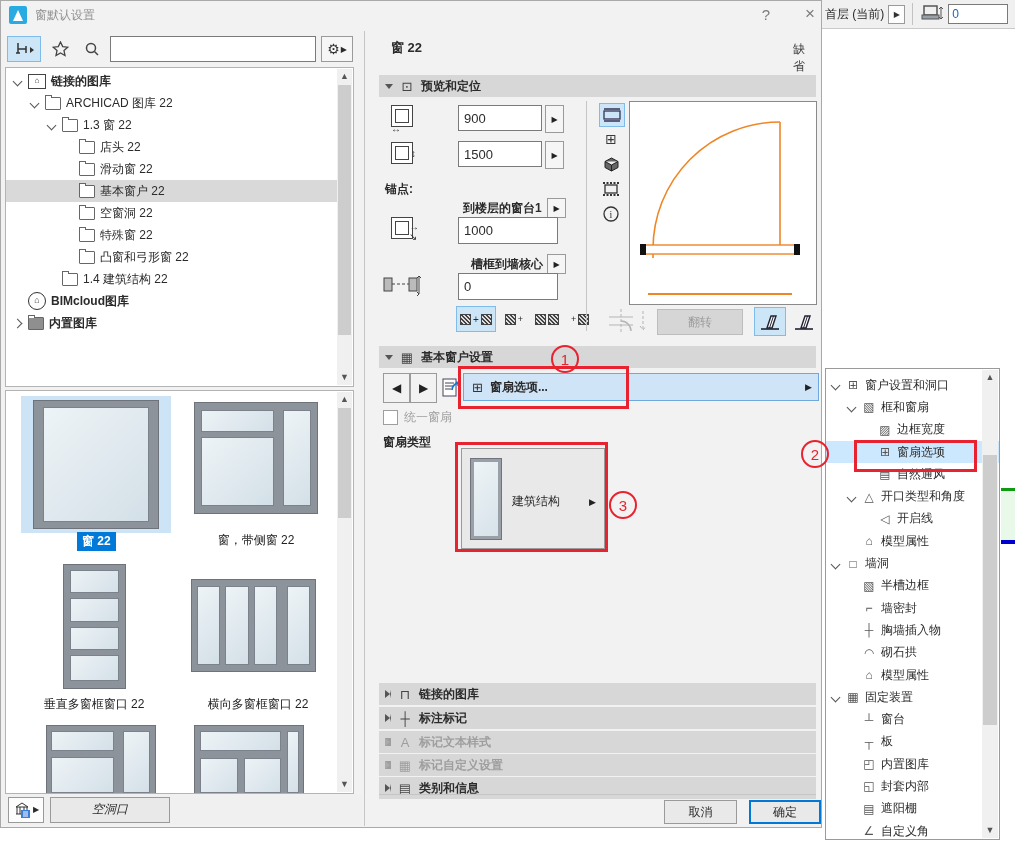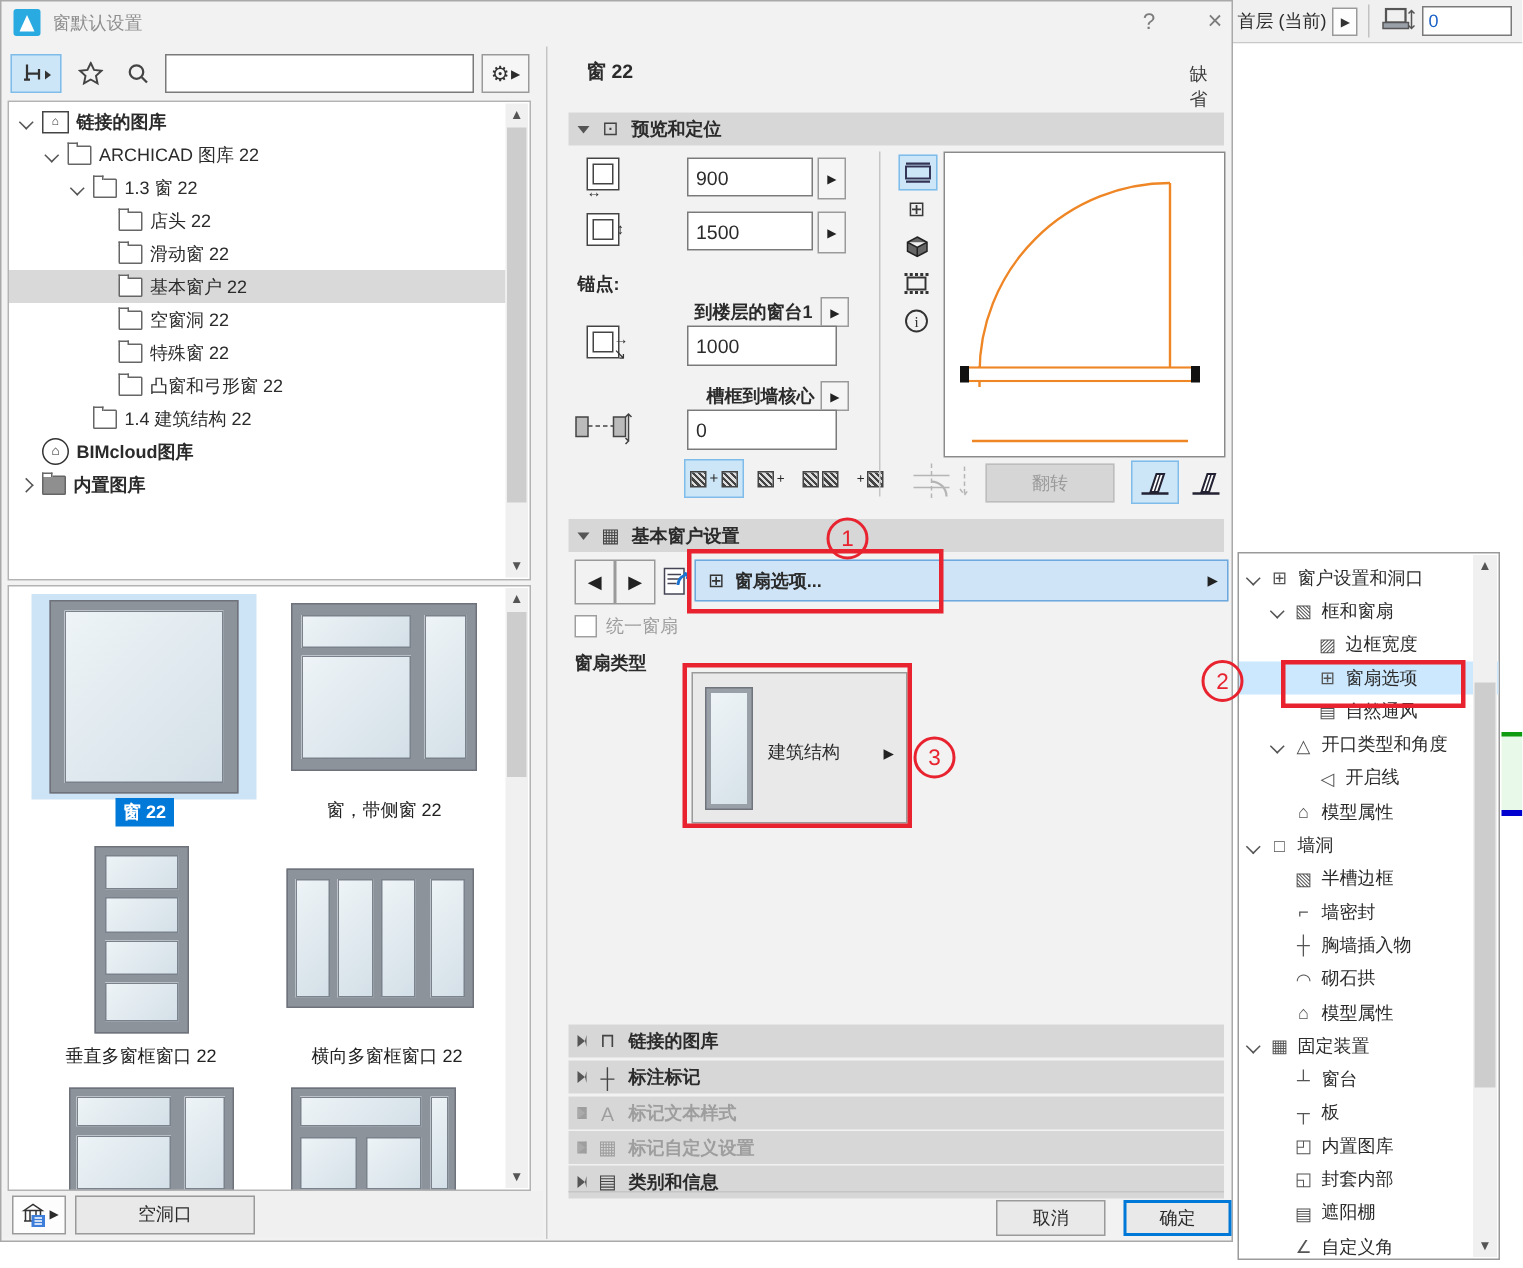--- a/index.html
+++ b/index.html
@@ -42,21 +42,21 @@
   .bimcloud{width:16px;height:16px;border:1px solid #333;border-radius:50%;flex:none;font-size:9px;line-height:15px;text-align:center;color:#222;background:#fff;font-weight:bold;}
   
   .thumb-cell{position:absolute;}
   .thumb-cell.sel{background:#cde3f6;}
   .win-art{position:absolute;background:#8d939b;border:1px solid #6e737b;box-sizing:border-box;}
   .pane{position:absolute;background:linear-gradient(135deg,#eef4f7,#d3dfe7);box-shadow:inset 0 0 0 1px #7b828c;}
   .thumb-label{position:absolute;font-size:12px;color:#222;text-align:center;white-space:nowrap;}
   .thumb-label.sel{background:#0079d8;color:#fff;font-weight:bold;padding:1px 5px;}
   #lib-bottombar{left:1px;top:793px;width:360px;height:31px;background:#f0f0f0;display:flex;align-items:center;gap:6px;padding-left:6px;box-sizing:border-box;}
   #lib-kind-btn{width:34px;height:24px;border:1px solid #9a9a9a;background:#fdfdfd;display:flex;align-items:center;justify-content:center;gap:2px;}
-  #empty-opening-btn{width:118px;height:24px;border:1px solid #9a9a9a;background:#e9e9e9;display:flex;align-items:center;justify-content:center;}
+  #empty-opening-btn{width:118px;height:24px;border:1px solid #9a9a9a;background:#e9e9e9;display:flex;align-items:center;justify-content:center;font-style:italic;}
   #panel-split{left:363px;top:30px;width:1px;height:795px;background:#c5c5c5;}
   
   #main-header-name{left:390px;top:38px;font-weight:bold;font-size:13px;}
   #main-header-default{right:198px;top:40px;color:#3c3c3c;position:absolute;}
   .section-bar{position:absolute;left:378px;width:437px;height:22px;background:#d7d7d7;display:flex;align-items:center;gap:6px;padding-left:6px;box-sizing:border-box;}
   .section-bar .cap{font-weight:bold;}
   .section-bar .icon{color:#444;font-size:13px;width:16px;text-align:center;}
   .section-bar.disabled .cap,.section-bar.disabled .icon,.section-bar.disabled .chev{color:#9e9e9e;border-color:#9e9e9e;}
   .caret-r{width:0;height:0;border-top:4px solid transparent;border-bottom:4px solid transparent;border-left:5px solid #555;}
   .caret-d{width:0;height:0;border-left:4px solid transparent;border-right:4px solid transparent;border-top:5px solid #555;}

